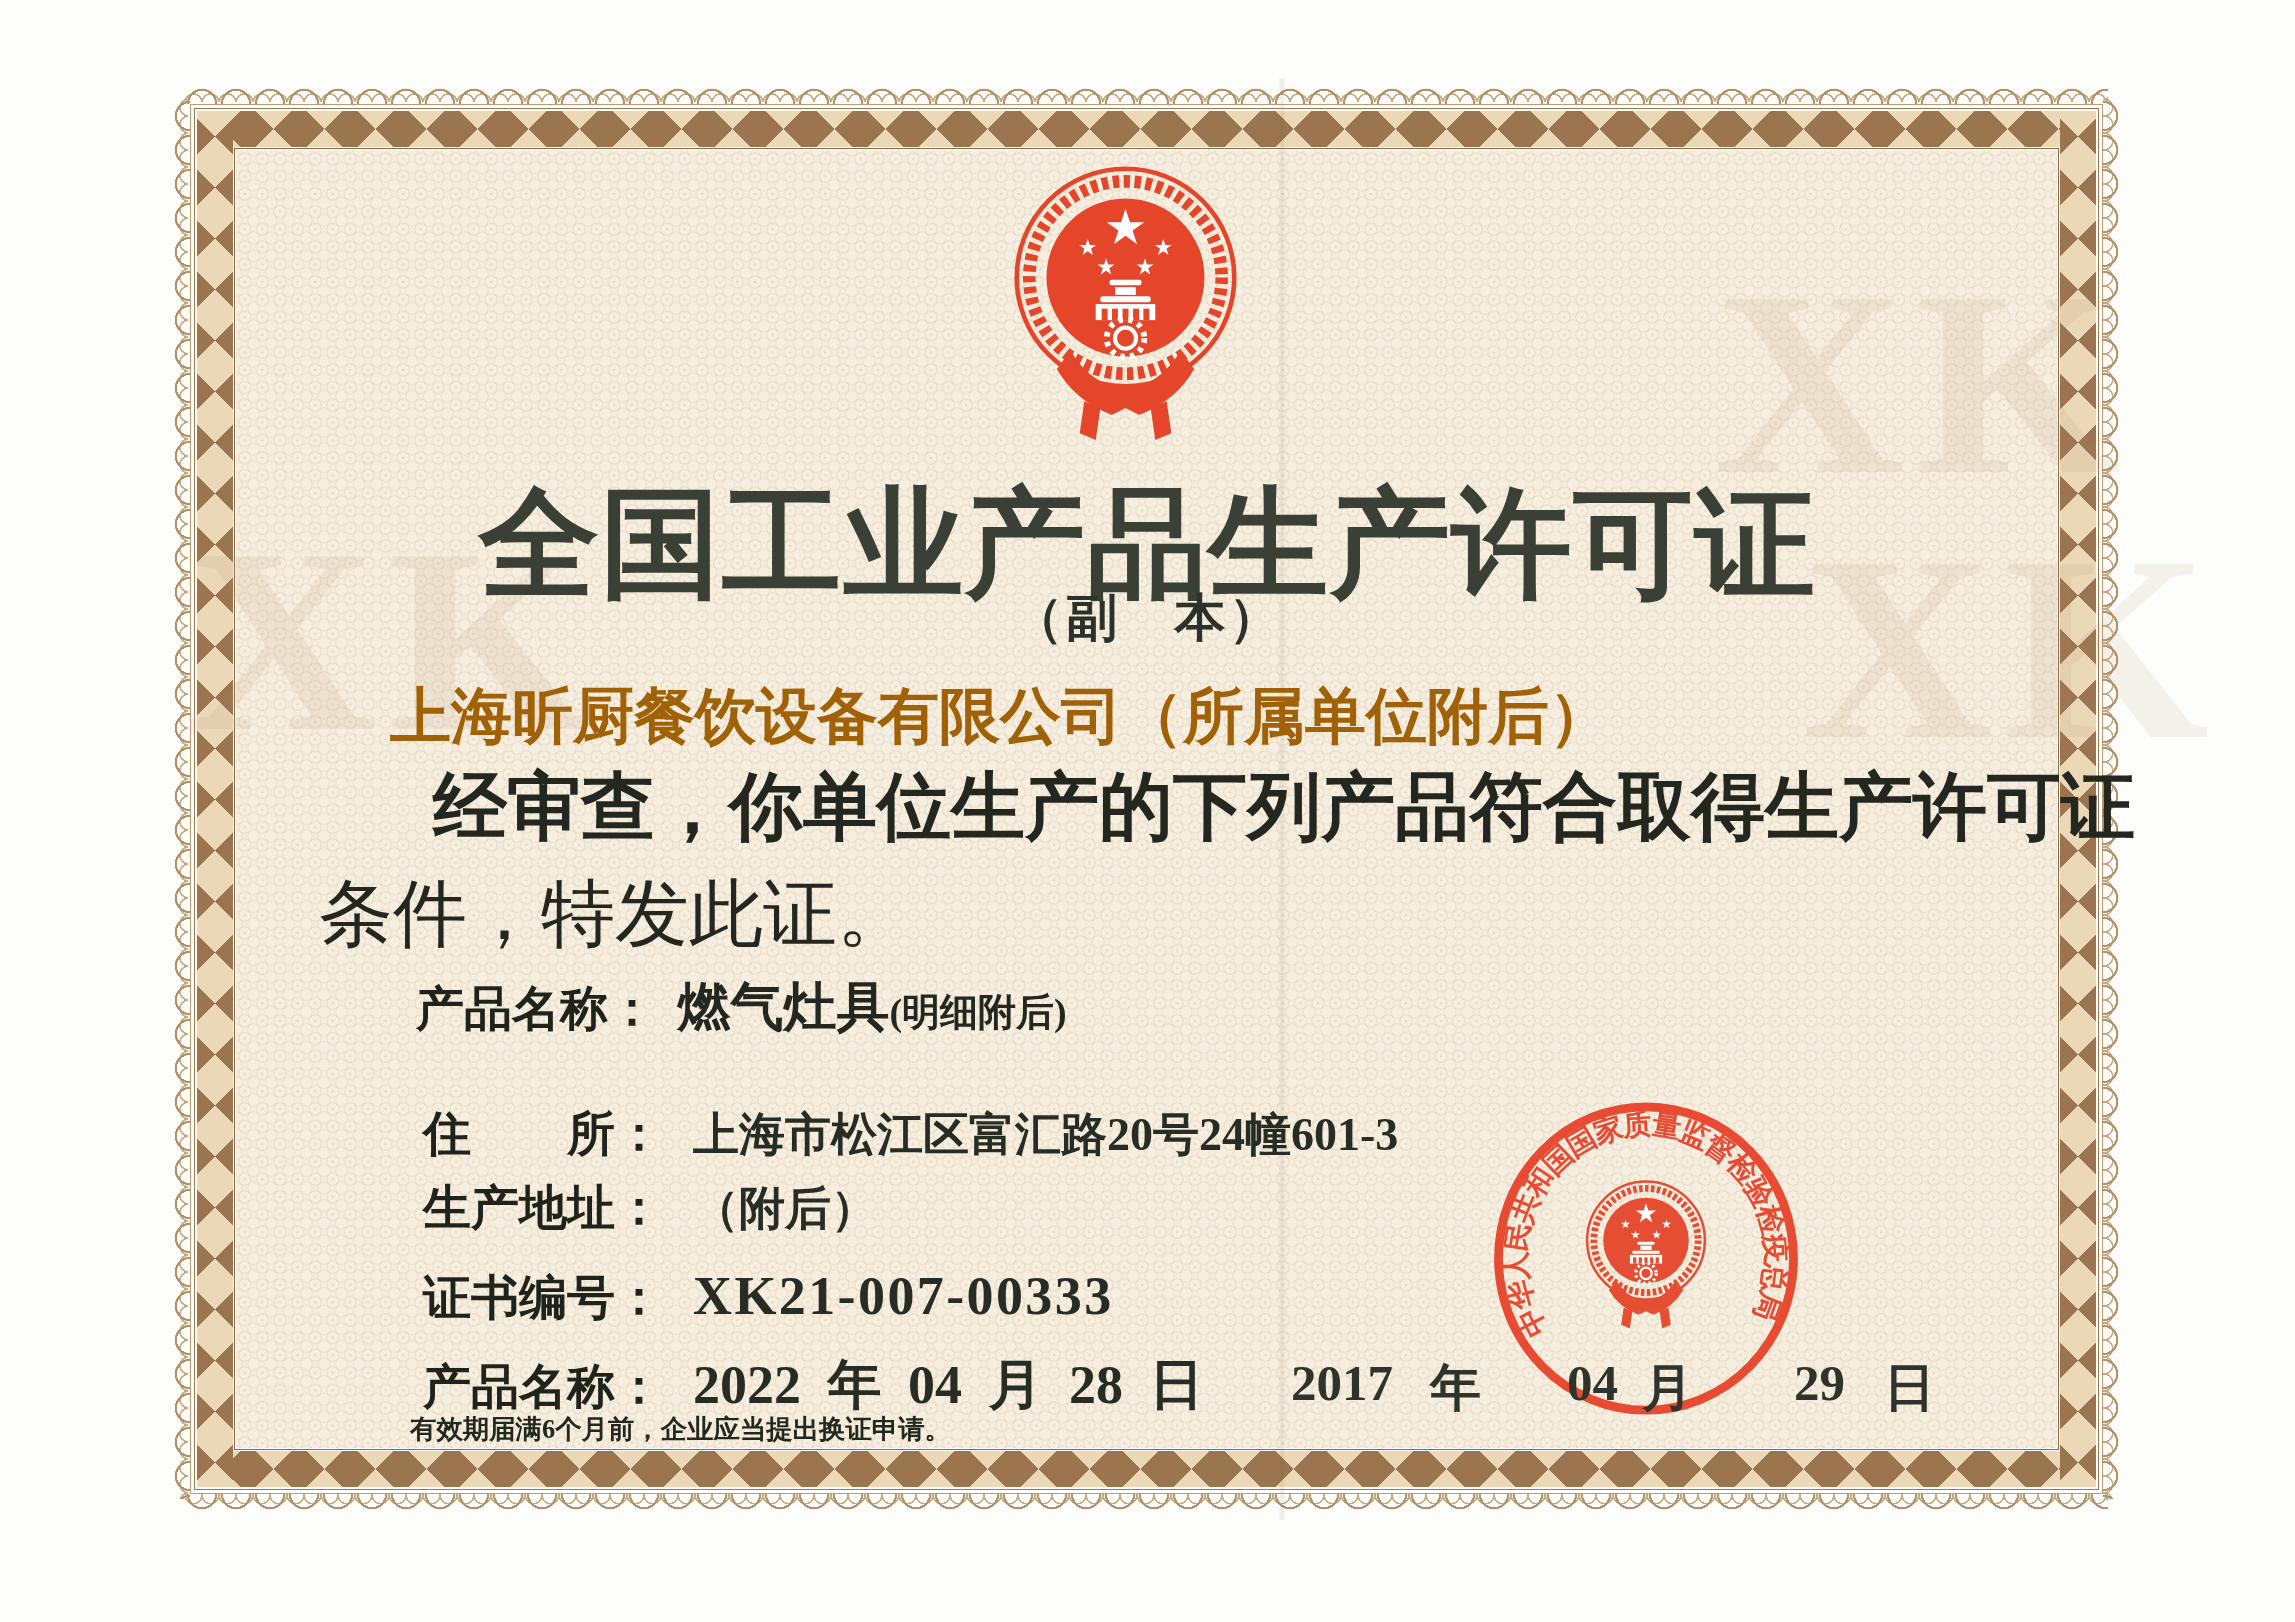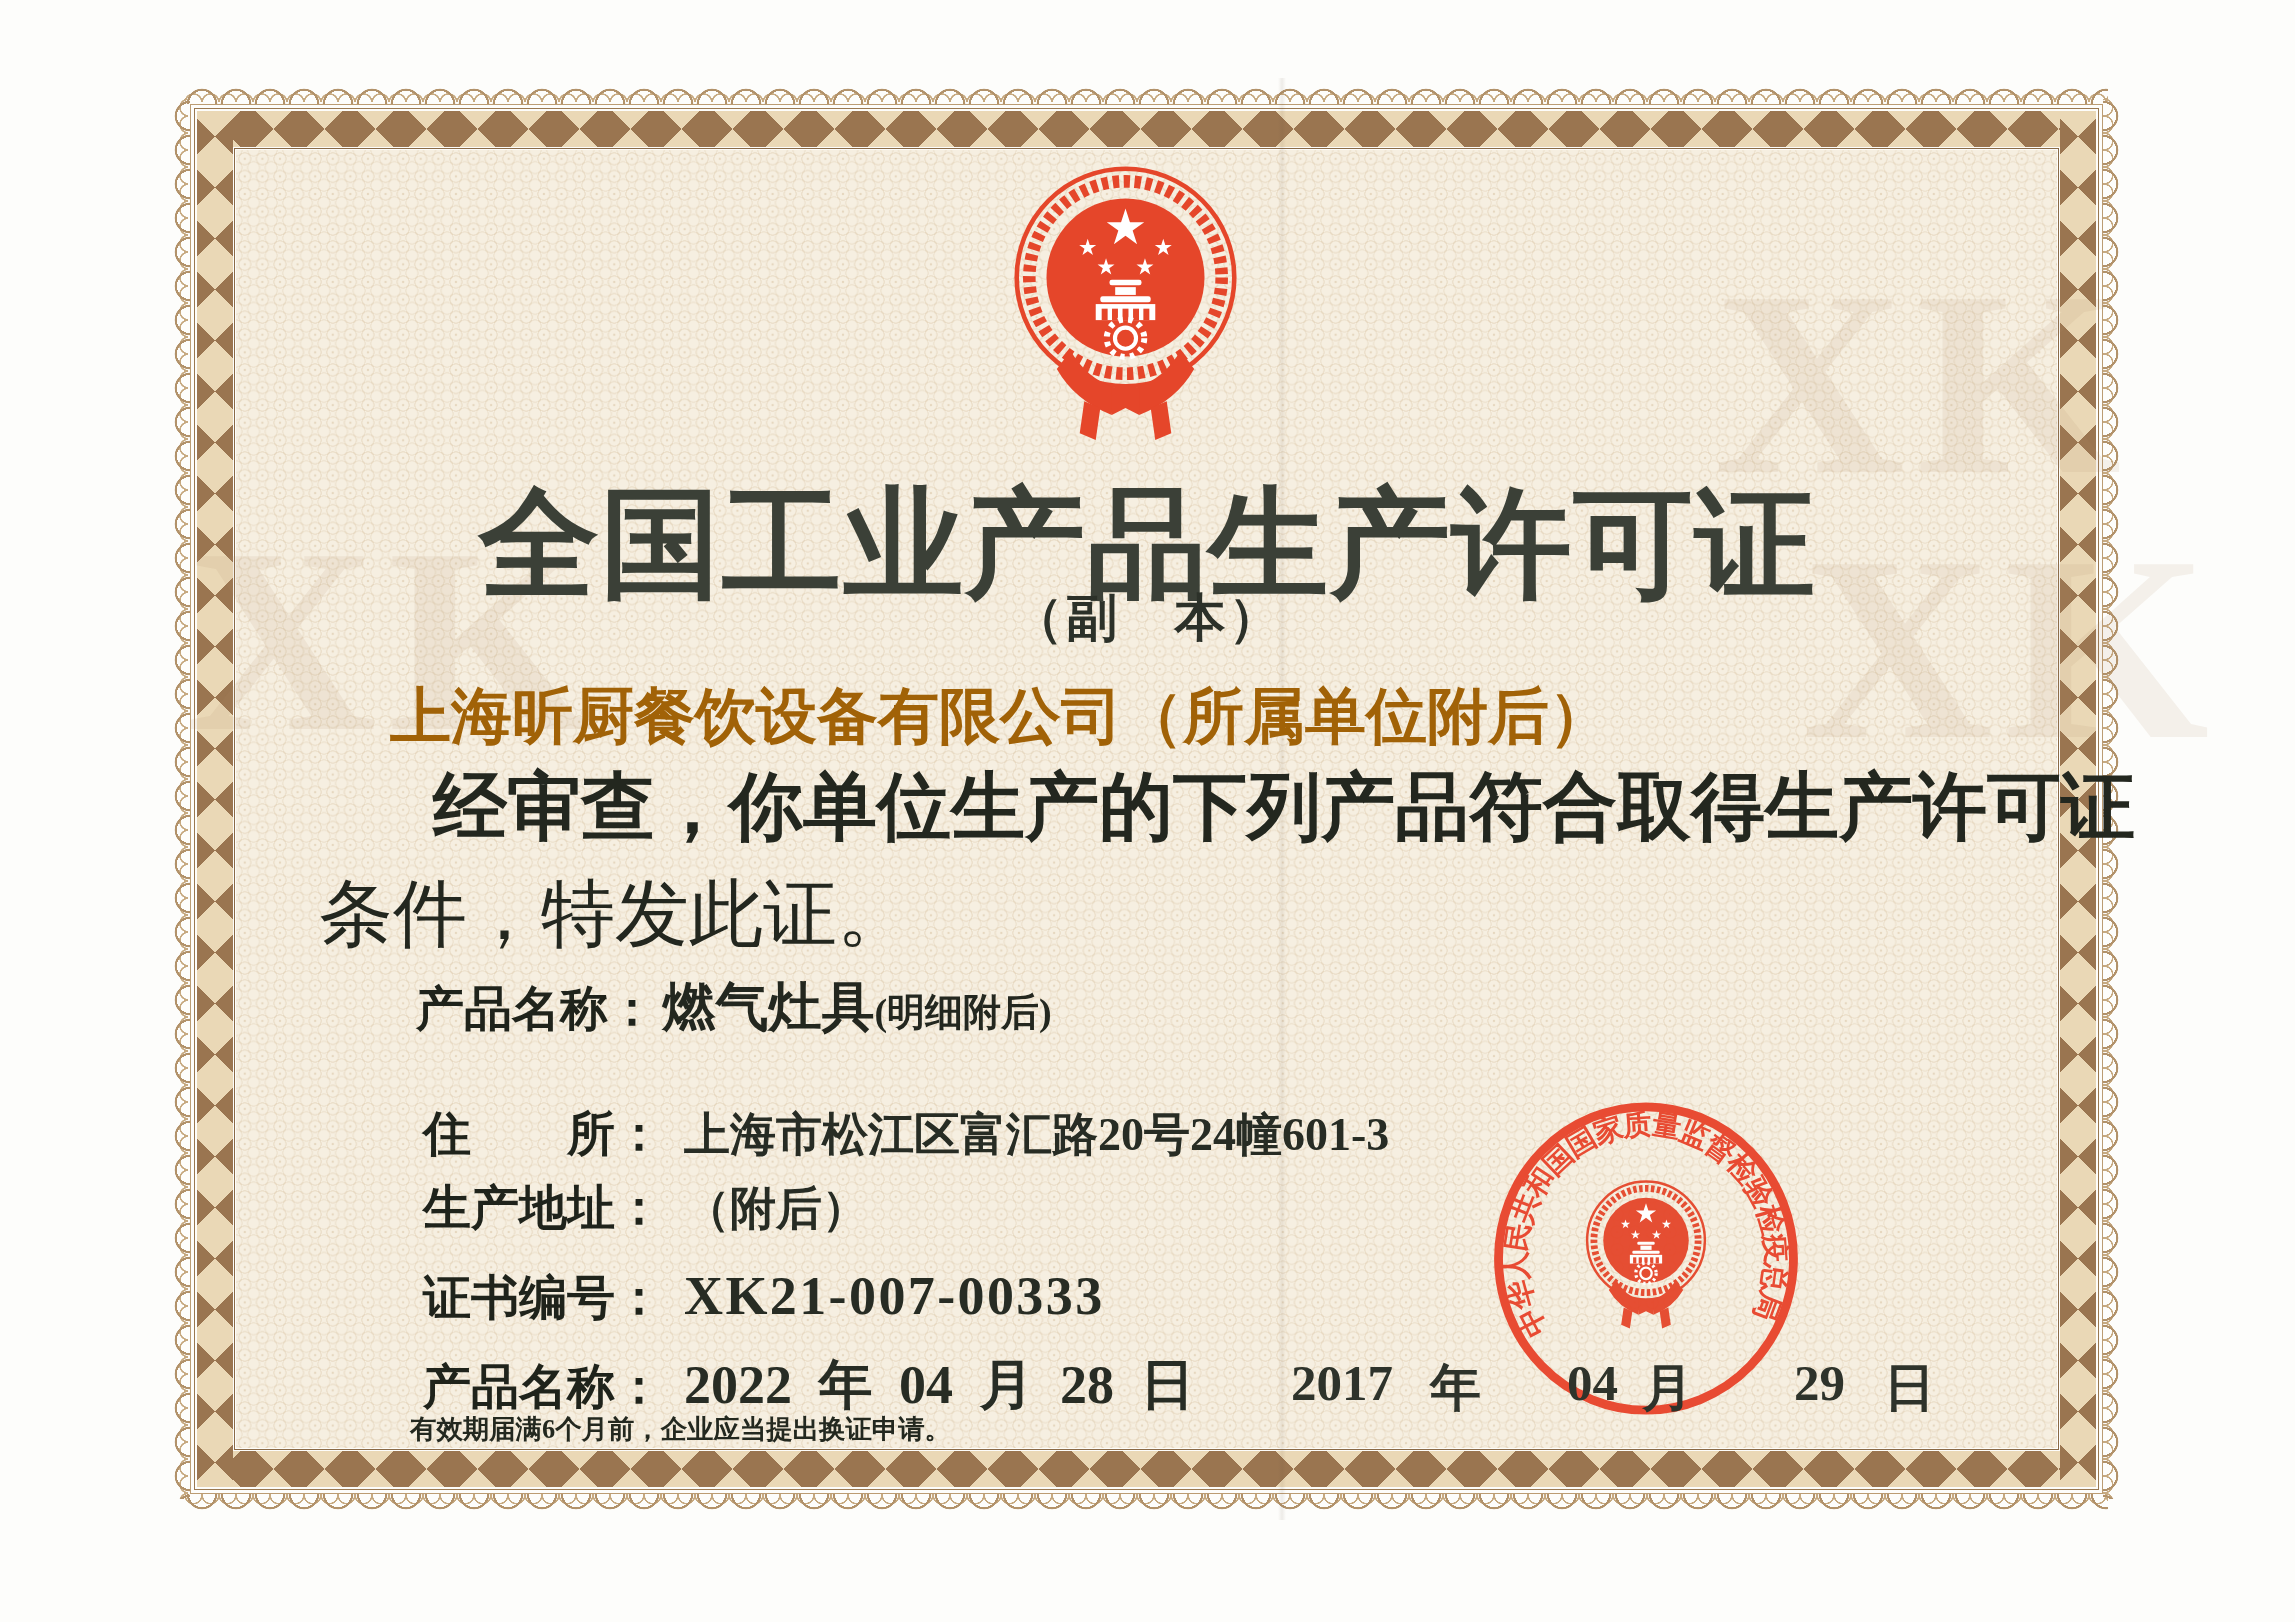--- a/index.html
+++ b/index.html
@@ -58,24 +58,24 @@
         color:rgba(172,140,96,.11); }
   
   .t { position:absolute; white-space:nowrap; z-index:3; color:#23271f; }
   .title { top:464px; left:0; width:100%; text-align:center; font-size:120px;
            font-weight:700; color:#3b4037; letter-spacing:1.6px; }
   .subtitle { top:584px; left:0; width:100%; text-align:center; font-size:51px;
               font-weight:600; color:#2c3129; letter-spacing:3.2px; }
   .company { top:676px; left:390px; font-size:61px; font-weight:700; color:#a16207; }
   .body1 { top:758px; left:433px; font-size:74px; font-weight:700; }
   .body2 { top:865px; left:319px; font-size:74px; font-weight:400; }
-  .lbl { font-size:48px; font-weight:700; color:#1f231b; margin-right:21px; }
+  .lbl { font-size:48px; font-weight:700; color:#1f231b; margin-right:30px; }
   .val { font-size:46px; font-weight:600; color:#272c24; }
   .product { top:972px; left:416px; }
-  .product .pv { font-size:53px; font-weight:700; }
+  .product .pv { font-size:53px; font-weight:700;margin-left:15px; }
   .product .pn { font-size:38px; font-weight:700; }
   .row-address { top:1102px; left:423px; }
   .row-prodsite { top:1176px; left:423px; }
   .row-certno { top:1265px; left:423px; }
   .row-certno .val { font-size:54px; letter-spacing:2.4px; font-weight:600; }
   .row-valid { top:1349px; left:423px; }
   .row-valid .val { font-size:54px; word-spacing:13px; }
   .footnote { top:1412px; left:410px; font-size:26.4px; font-weight:600; color:#23281f; }
   .dt { position:absolute; top:1354px; font-size:51px; font-weight:600; color:#2e332b; z-index:3; }
   

